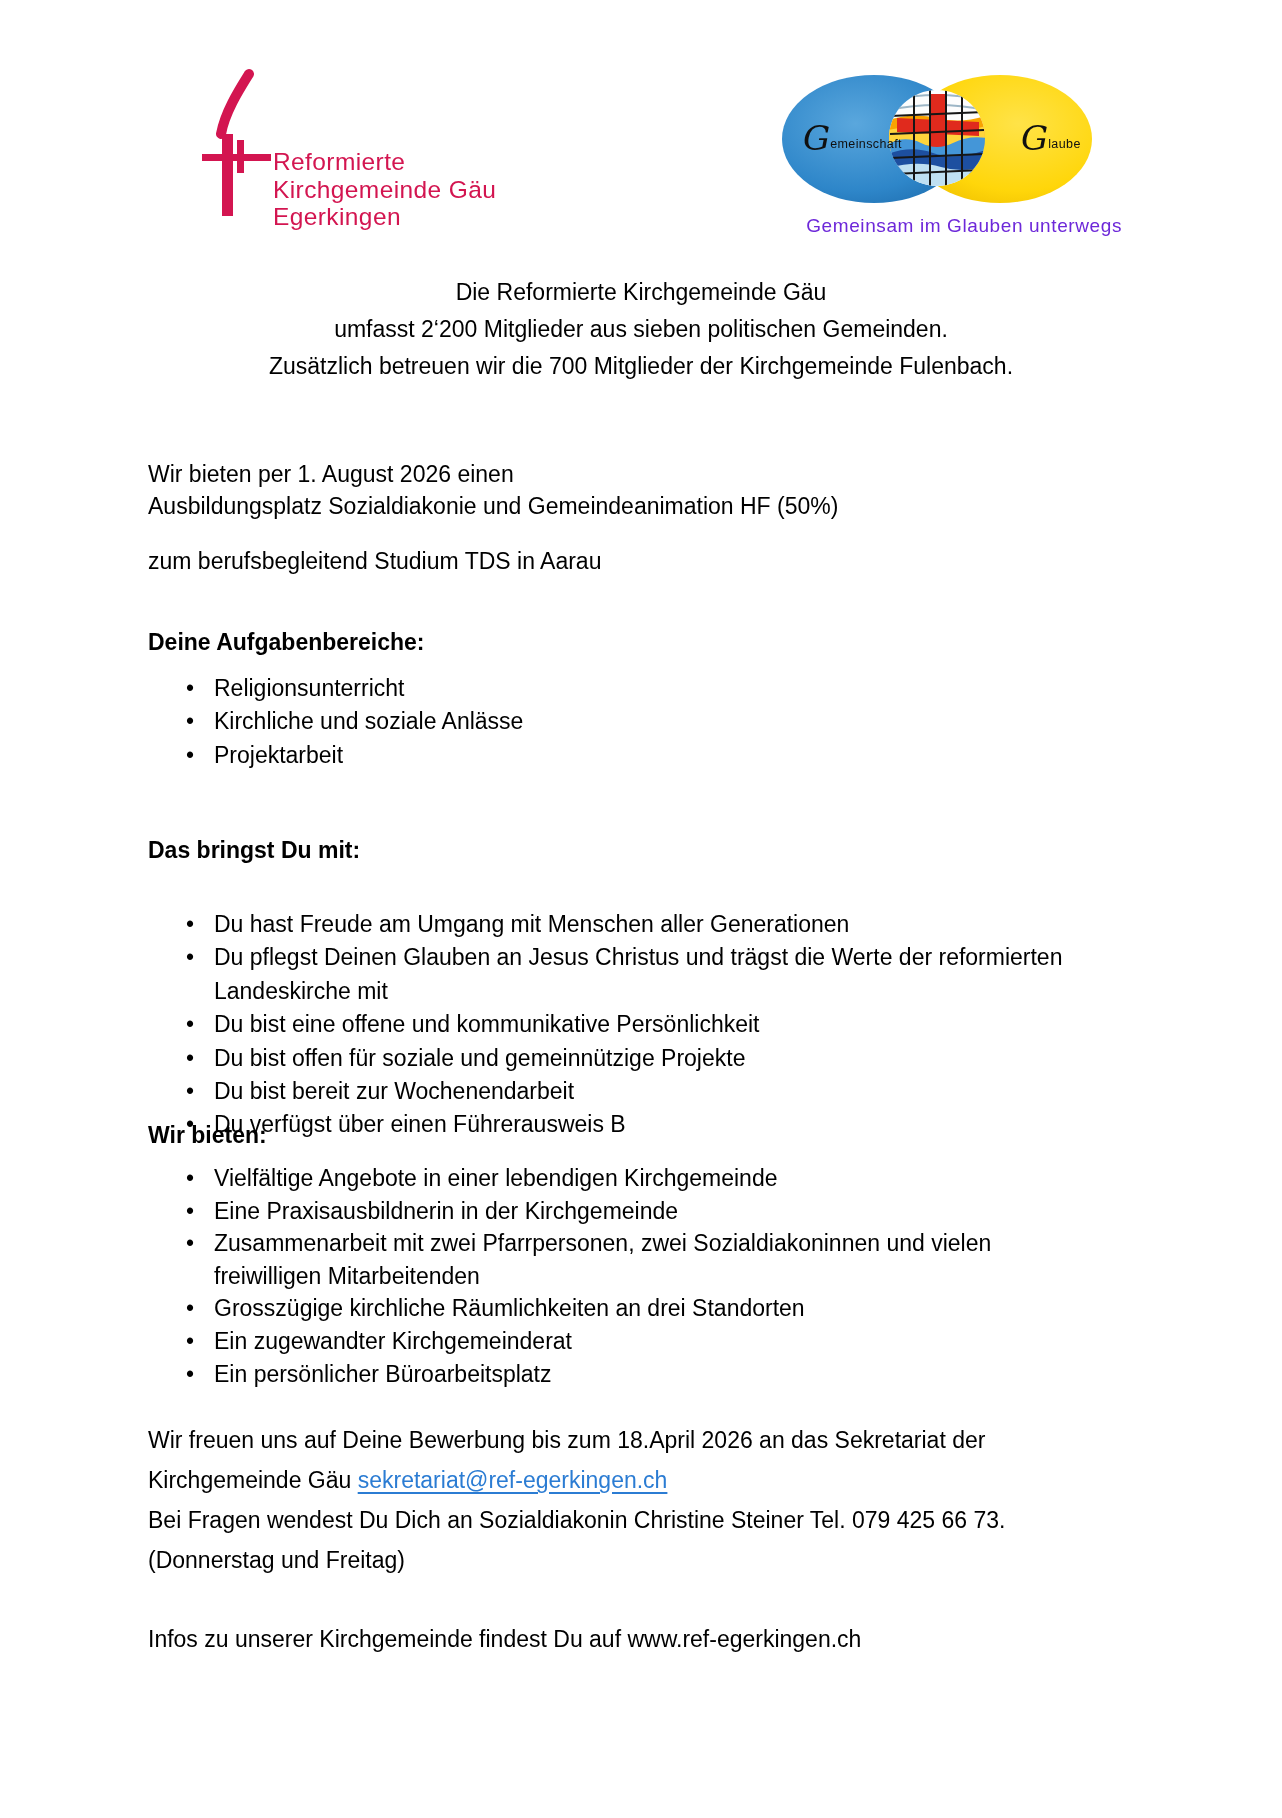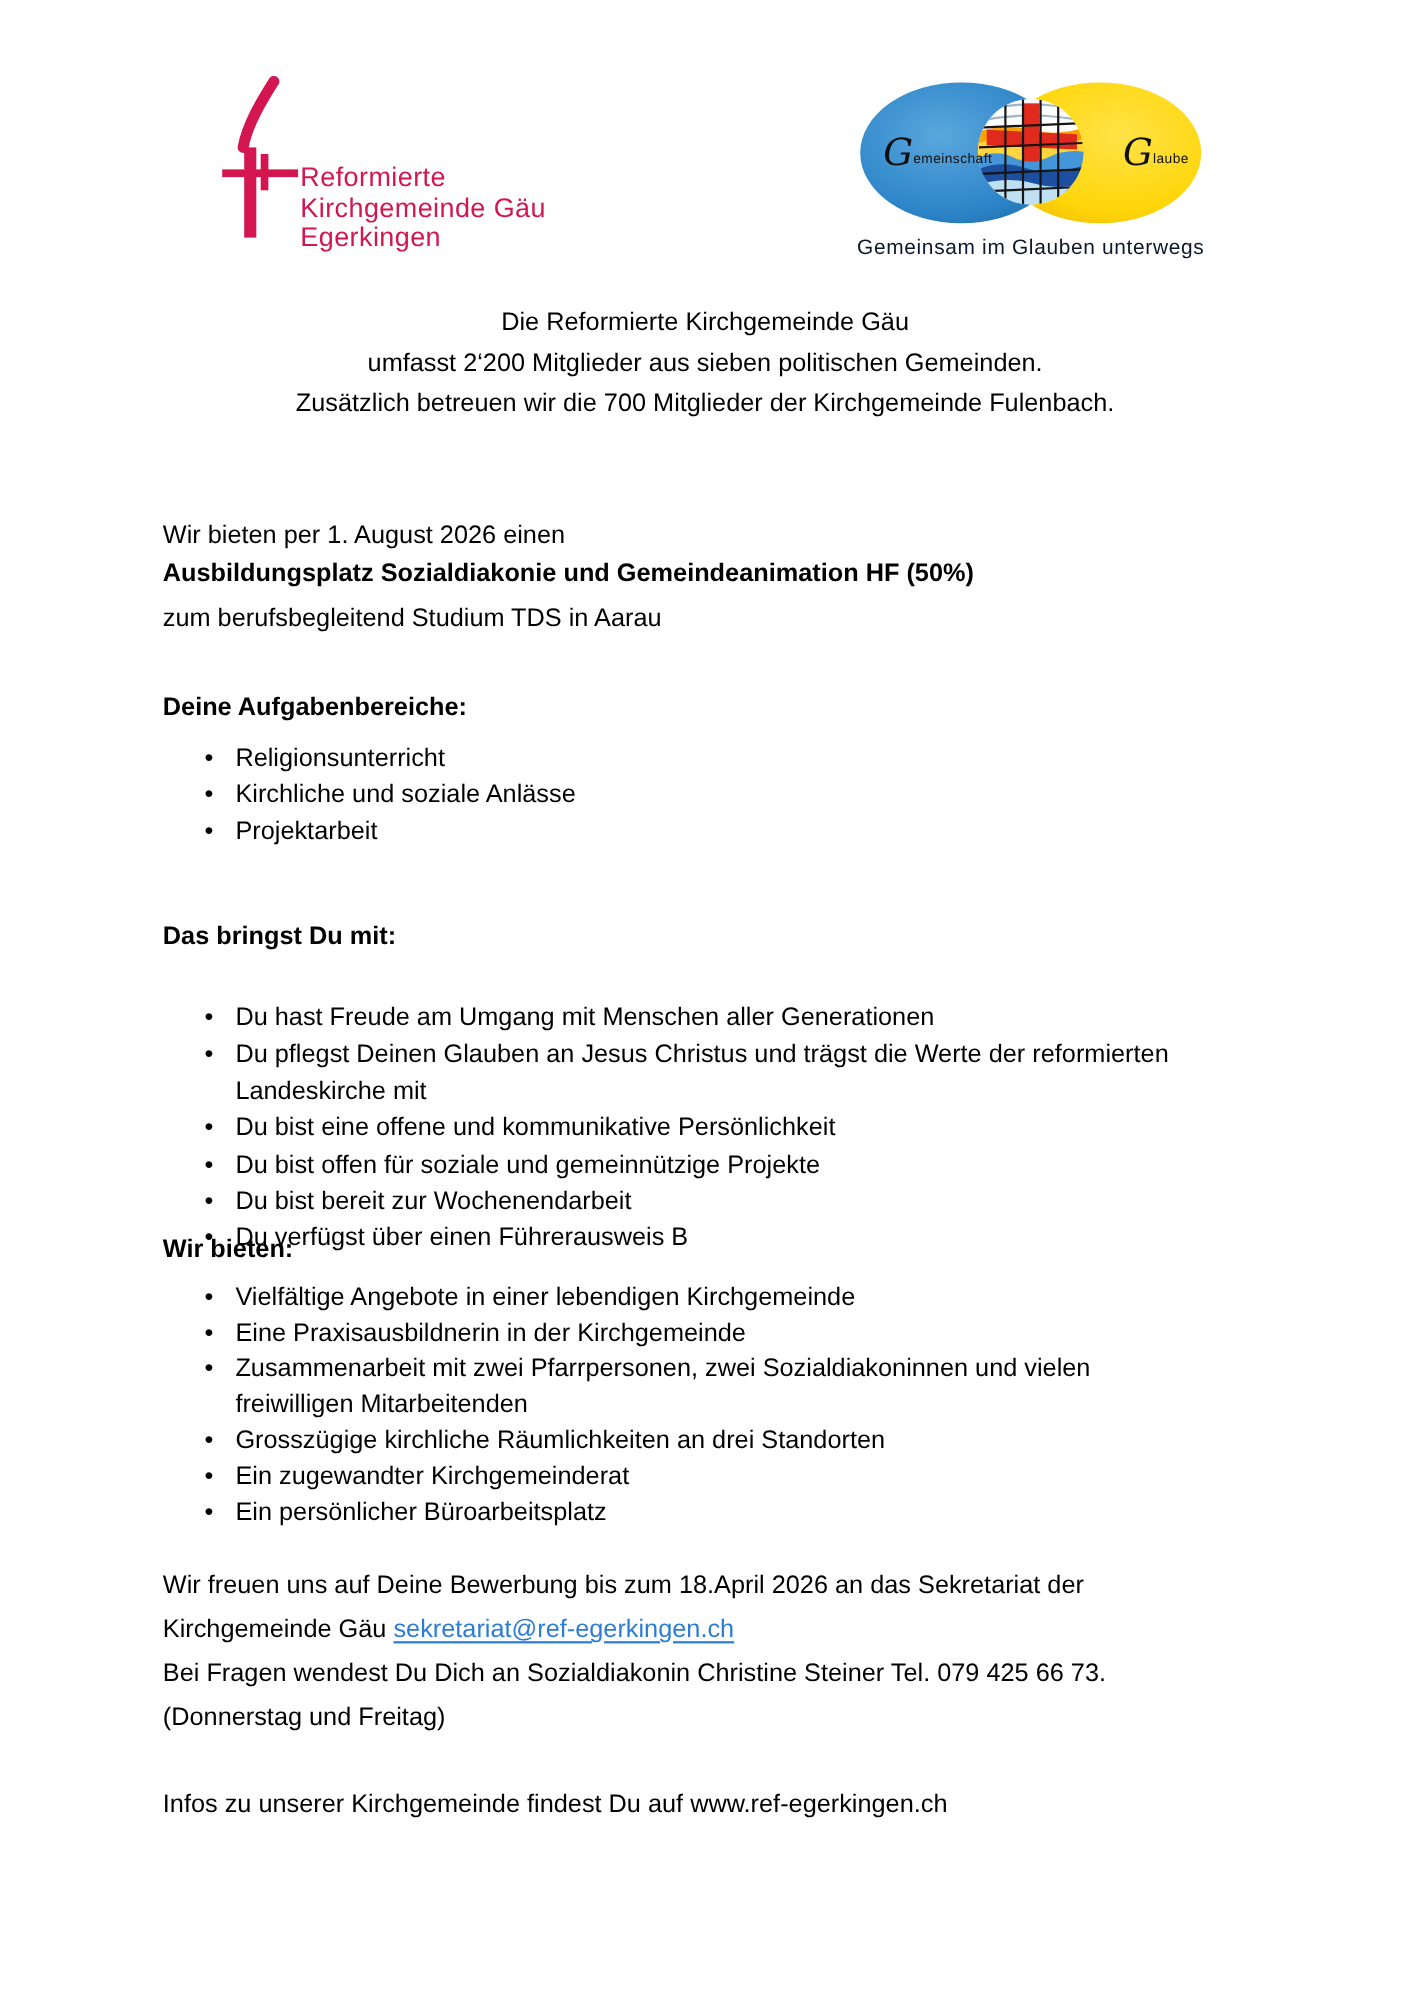--- a/index.html
+++ b/index.html
@@ -19,36 +19,37 @@
   .logo-left .mark { position:absolute; left:0; top:0; }
   .logo-left .wordmark {
     position:absolute; left:108px; top:80px;
     color:var(--crimson,#d31550);
     font-size:24.5px; line-height:27.5px; letter-spacing:0.4px;
     font-weight:400;
   }
   .logo-right { left:752px; top:72px; width:370px; text-align:center; }
   .logo-right .venn { display:block; margin:0 auto; }
   .logo-right .caption {
-    margin-top:7px; font-size:19px; letter-spacing:0.6px; color:#0f172a;
+    margin-top:7px; font-size:19px; letter-spacing:0.6px; color:#6d28d9;
     white-space:nowrap;
+    text-align:right;
   }
   .venn .glabel-big { font-family:"DejaVu Serif", serif; font-style:italic; font-size:34px; fill:#101010; }
   .venn .glabel-small { font-family:"Liberation Sans", sans-serif; font-size:12.5px; fill:#101010; letter-spacing:0.4px; }
 
   
   .centerline { left:0; width:1282px; text-align:center; }
   #doc-title { top:279px; font-weight:normal; }
   #intro-line1 { top:316px; }
   #intro-line2 { top:353px; }
 
   
   .bodyline { left:148px; width:1000px; }
-  #lead-line { top:473px; }
-  #position-title { top:507px; font-weight:bold; }
+  #lead-line { top:461px; }
+  #position-title { top:493px; font-weight:normal; }
   #position-subtitle { top:548px; }
 
   .section-heading { left:148px; font-weight:bold; }
   #heading-tasks { top:629px; }
   #heading-requirements { top:837px; }
   #heading-benefits { top:1122px; }
 
   ul.bullets { left:148px; width:945px; margin:0; padding:0; list-style:none; }
   ul.bullets li { position:relative; padding-left:66px; line-height:33.4px; }
   ul.bullets li::before { content:"\2022"; position:absolute; left:38px; top:0; }

